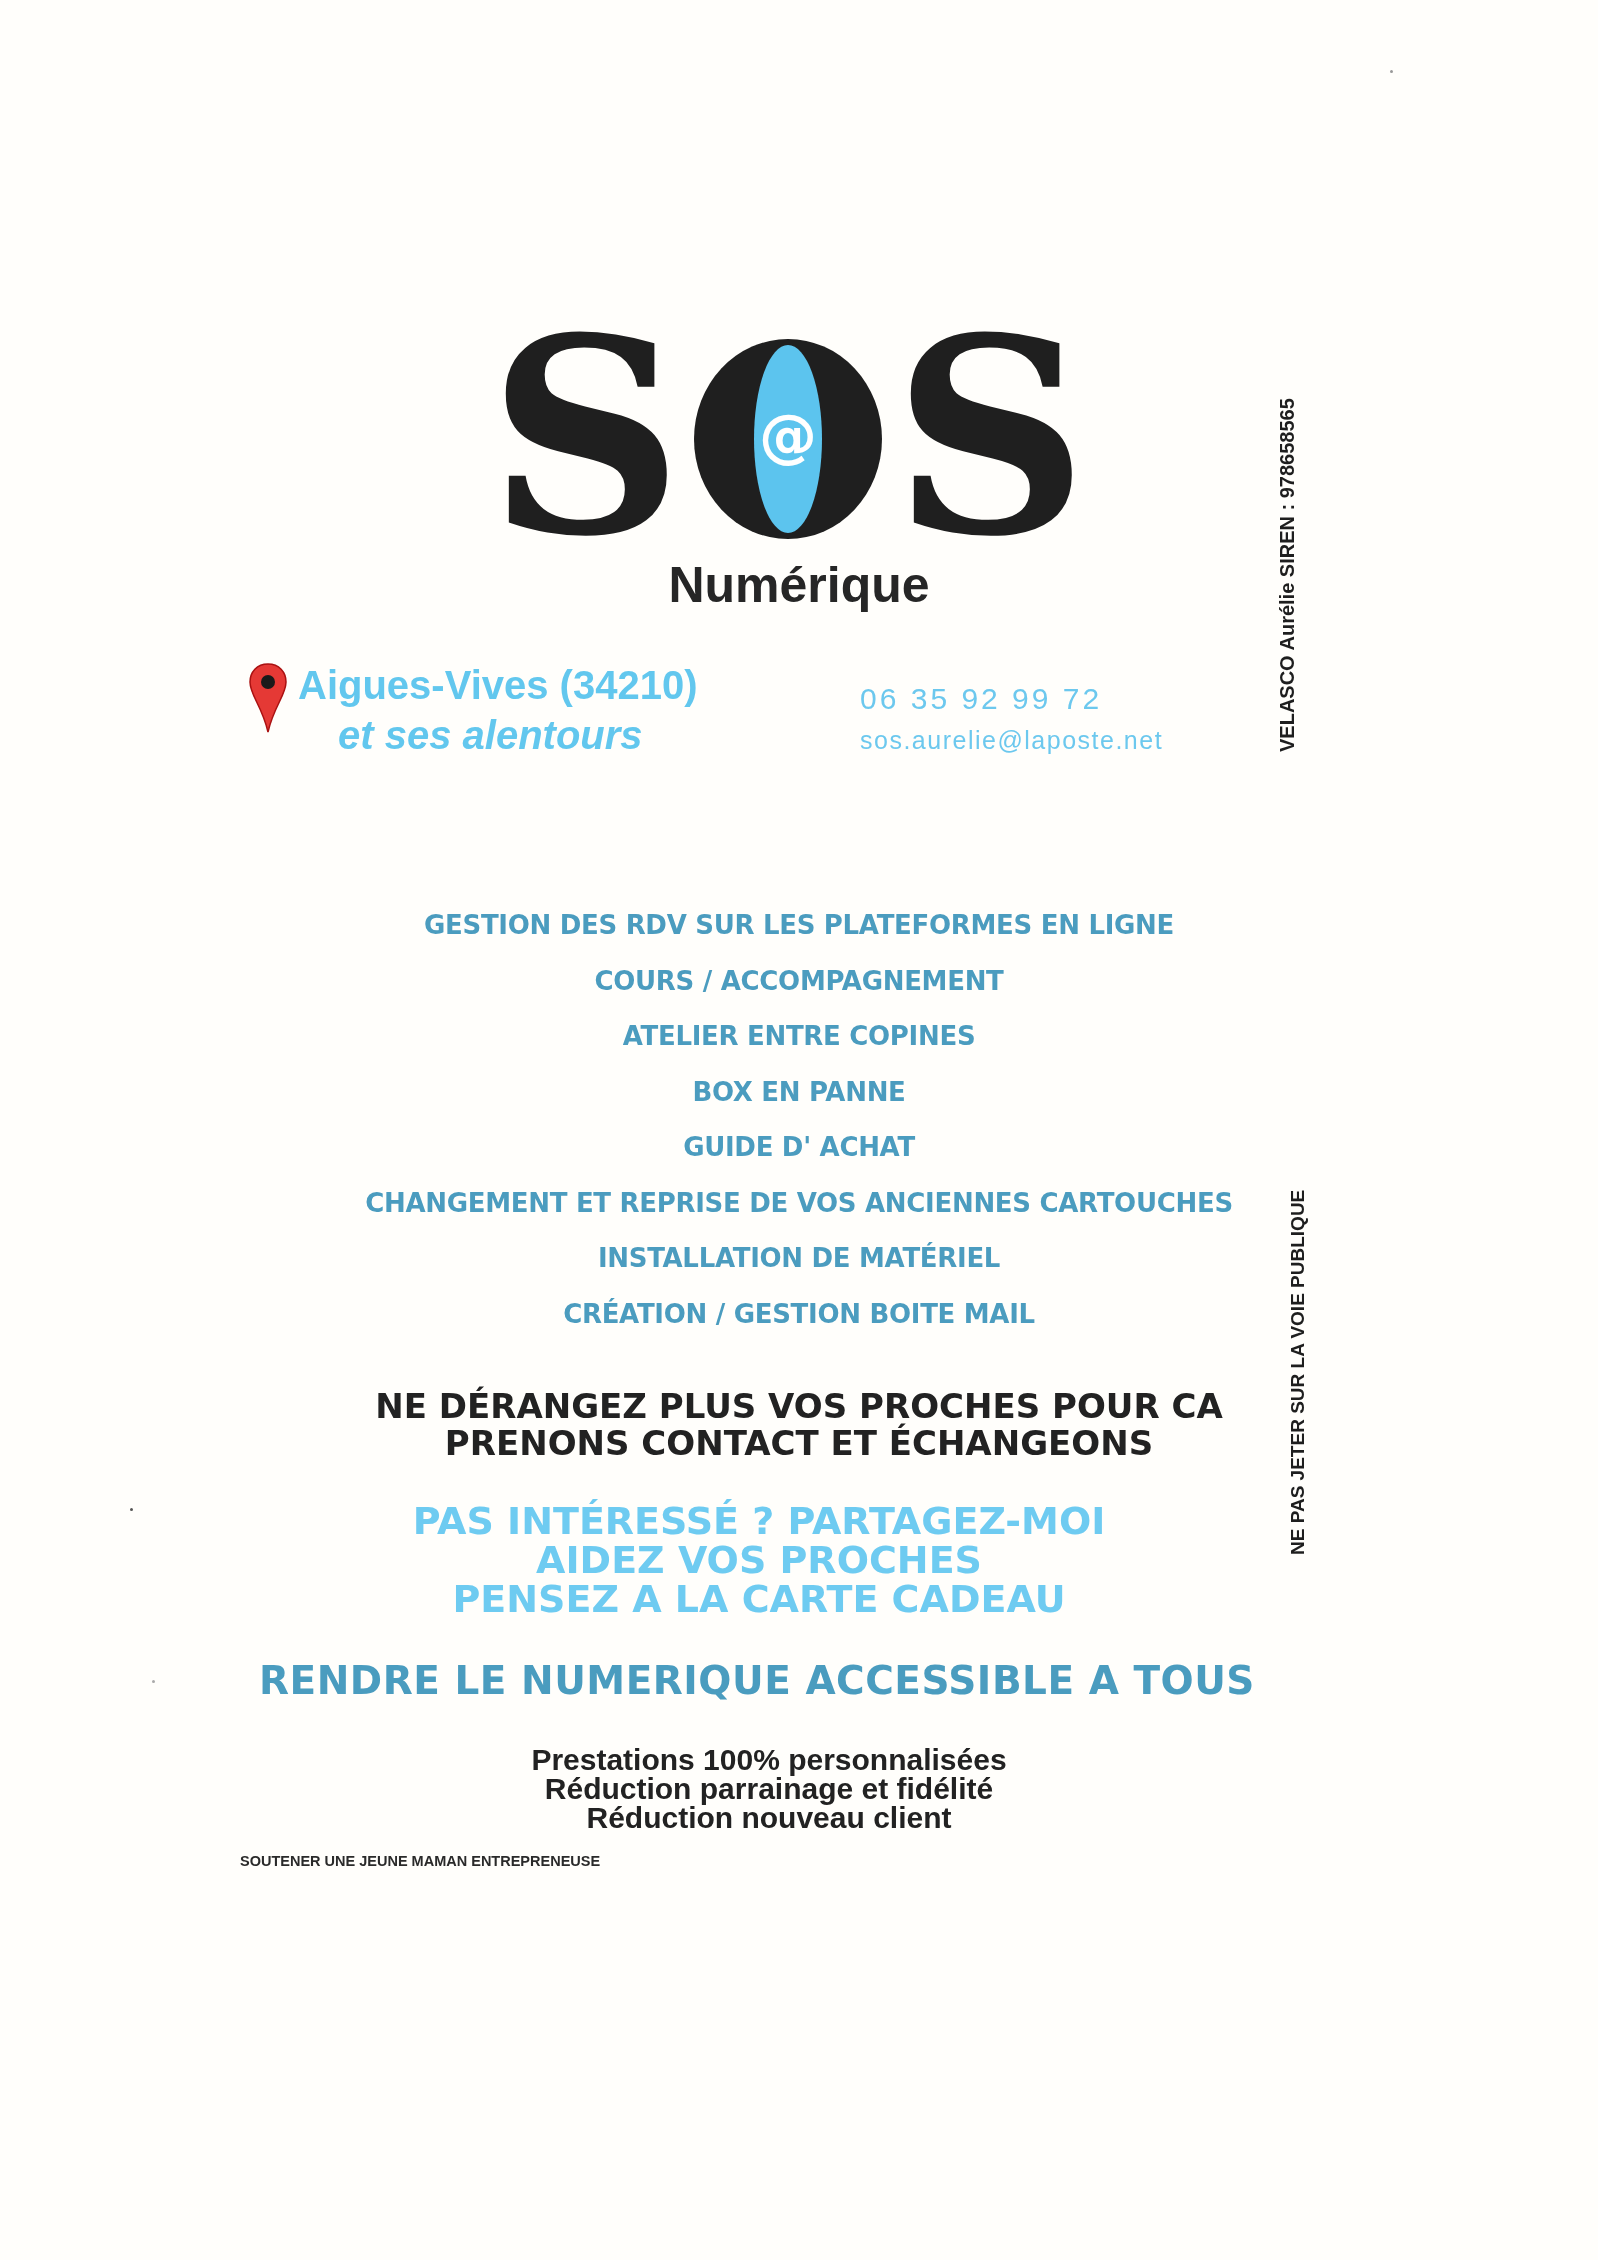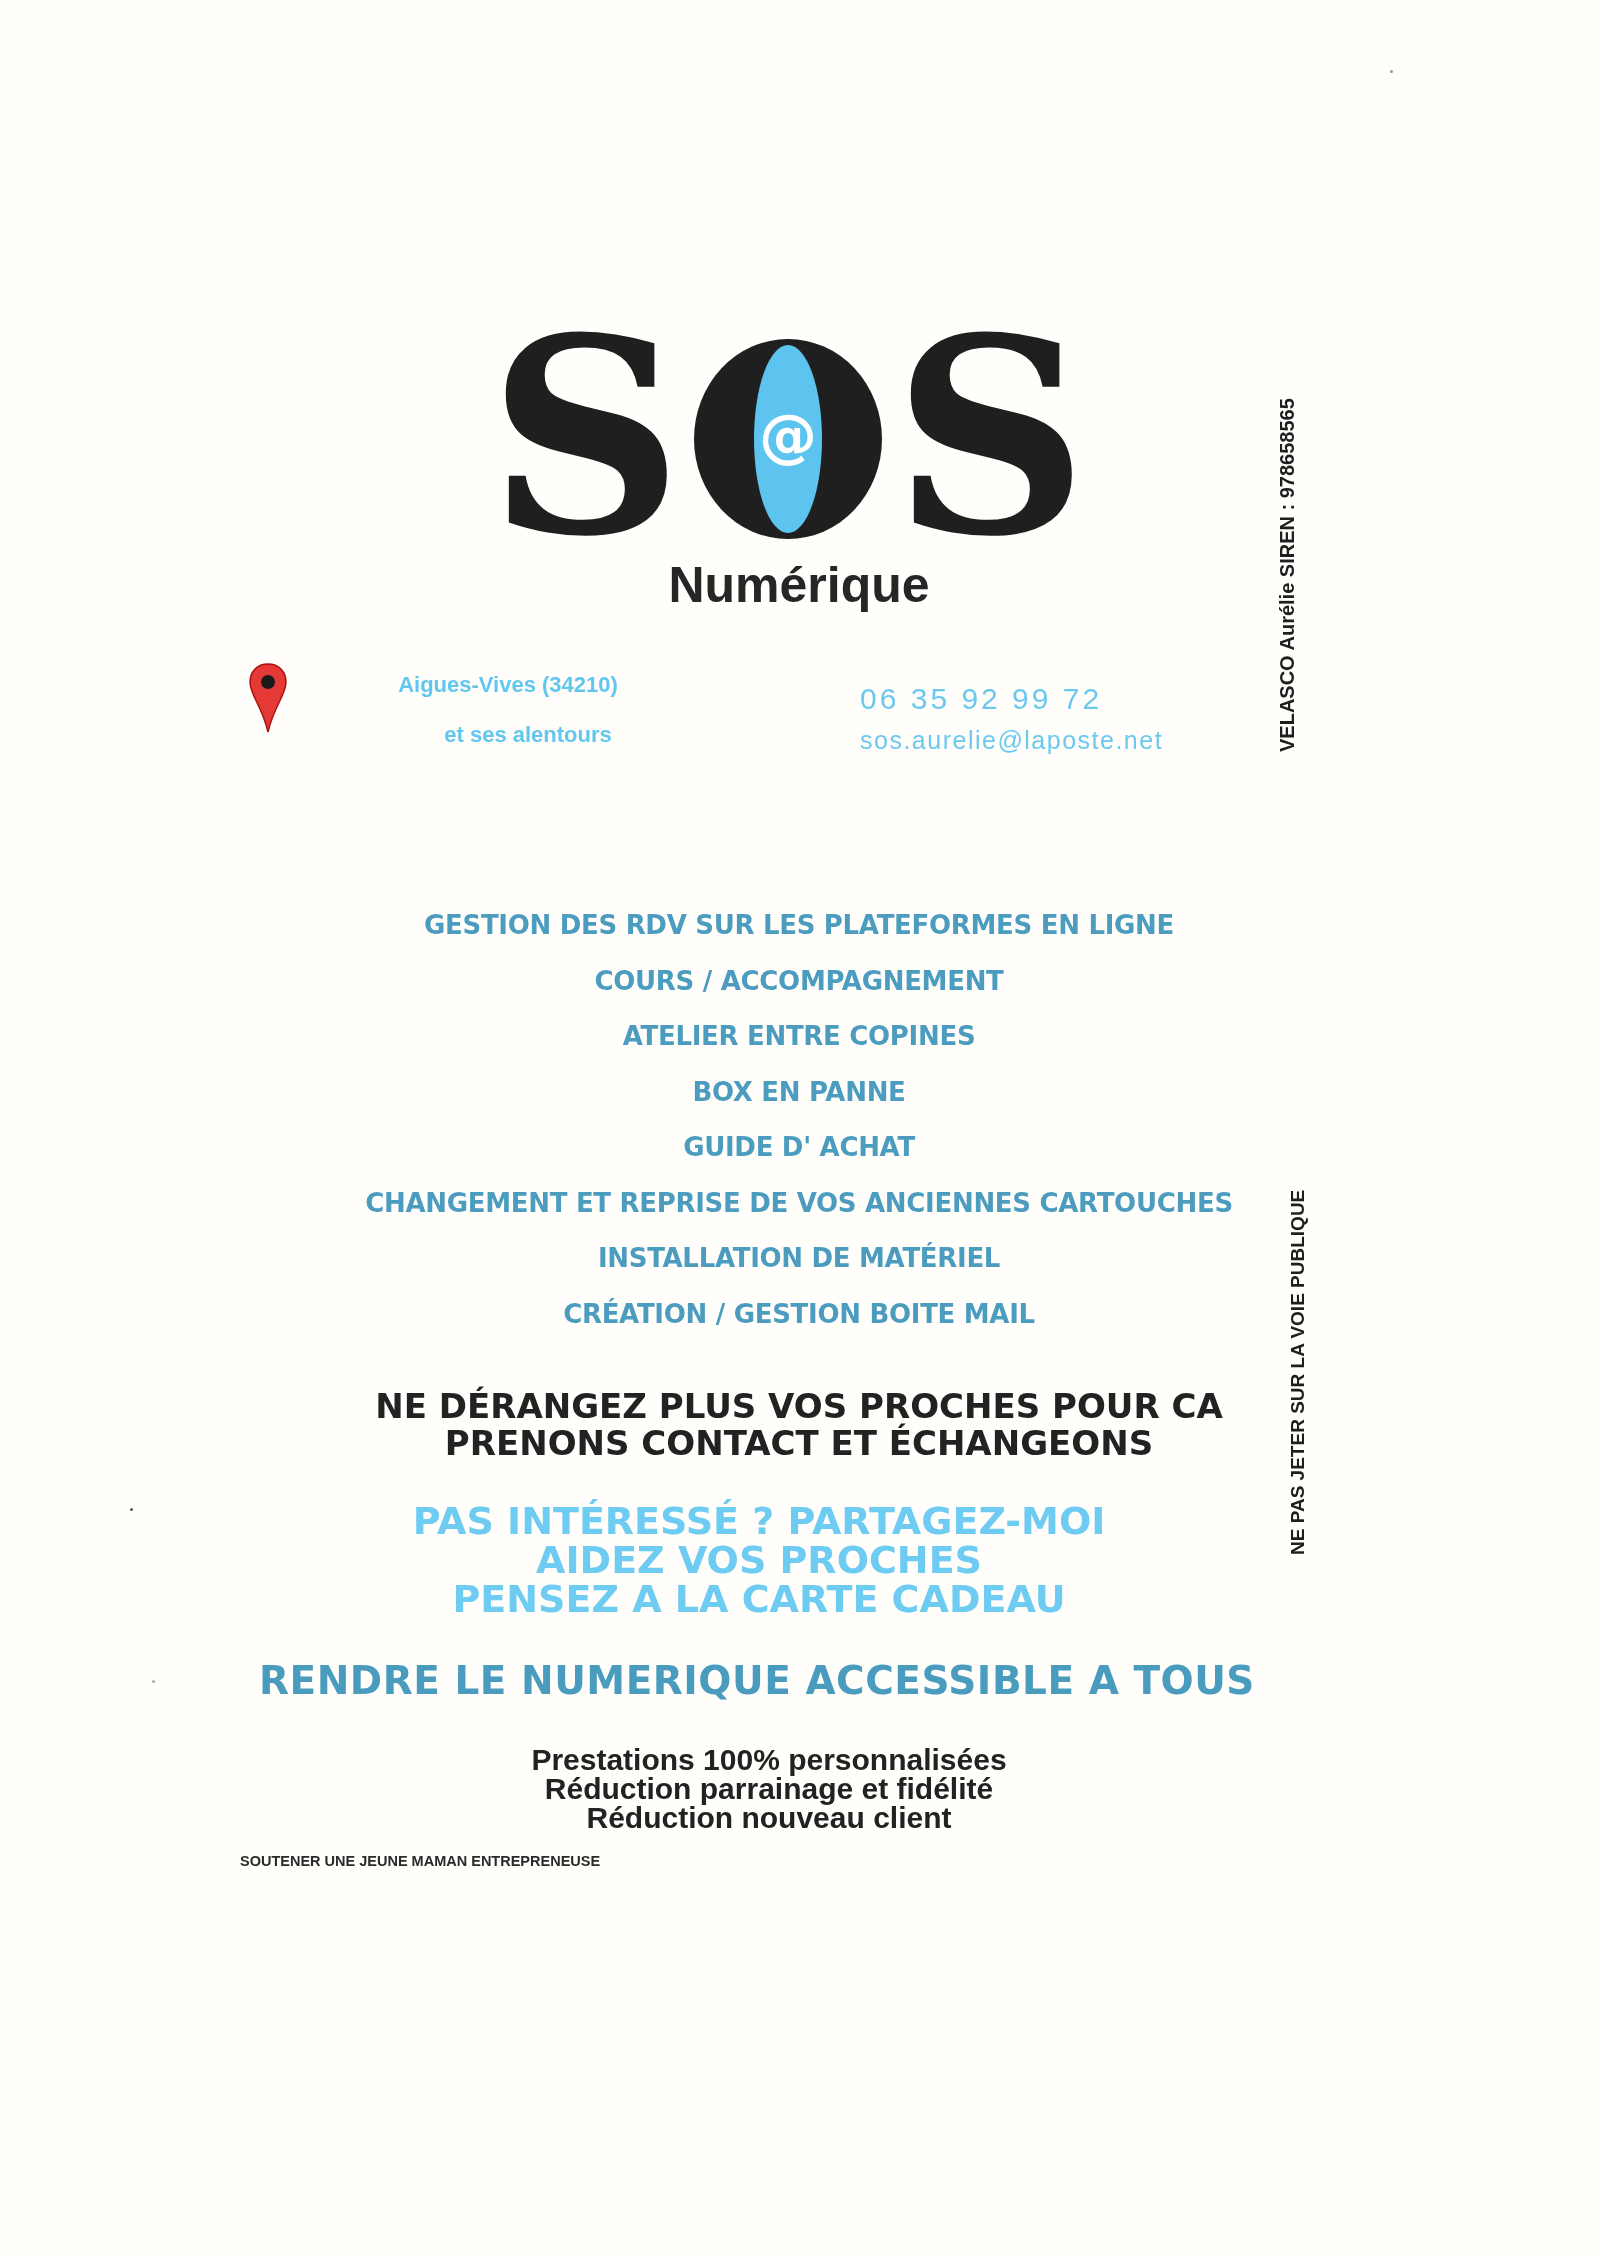--- a/index.html
+++ b/index.html
@@ -37,25 +37,24 @@
       font-family: "DejaVu Sans", sans-serif;
     }
     .subtitle {
       position: absolute; left: 0; width: 1598px; top: 556px; text-align: center;
       font-weight: bold; font-size: 50px; color: #262626;
       font-family: "Liberation Sans", sans-serif;
     }
     .pin { position: absolute; left: 248px; top: 662px; width: 40px; height: 72px; }
     .location {
       position: absolute; left: 298px; top: 660px; width: 420px;
-      color: #62c7ee; font-weight: bold; font-size: 22px; line-height: 50px;
+      color: #62c7ee; font-weight: bold; font-size: 40px; line-height: 50px;
       font-family: "Liberation Sans", sans-serif;
-      text-align: center;
     }
-    .location .l2 { display: block; padding-left: 40px; }
+    .location .l2 { display: block; padding-left: 40px; font-style: italic; }
     .contact {
       position: absolute; left: 860px; top: 678px; color: #6cc8ee;
       font-family: "Liberation Sans", sans-serif;
     }
     .contact .phone { font-size: 30px; letter-spacing: 3px; display: block; line-height: 42px; }
     .contact .email { font-size: 25px; letter-spacing: 1.5px; display: block; line-height: 40px; }
     .vert {
       position: absolute; transform-origin: left top; transform: rotate(-90deg);
       white-space: nowrap; font-weight: bold; color: #1e1e1e;
       font-family: "Liberation Sans", sans-serif;

